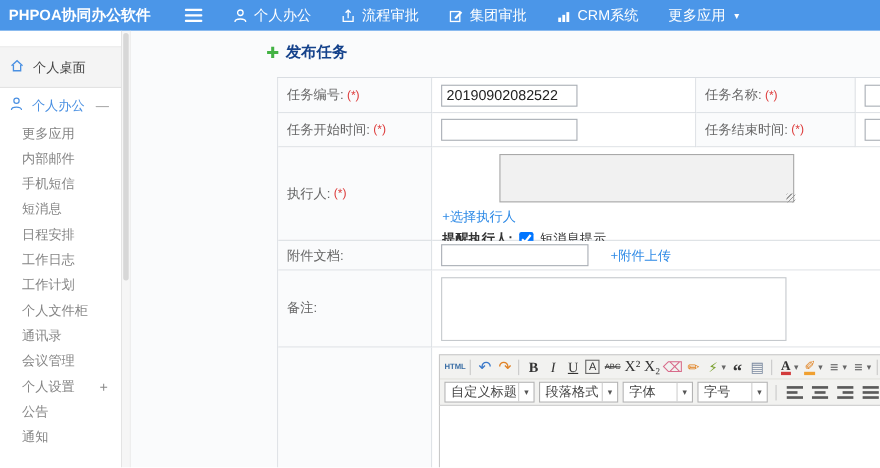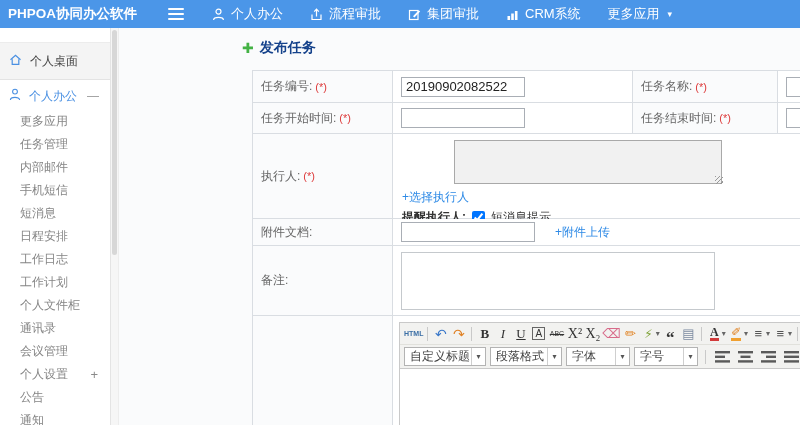--- a/index.html
+++ b/index.html
@@ -167,21 +167,20 @@
       <span>
         <svg width="12" height="13" viewBox="0 0 12 13">
             <circle cx="6" cy="3.6" r="2.4" fill="none" stroke="#4a90e2" stroke-width="1.1"></circle>
             <path d="M1.4 12 C1.4 8.5 10.6 8.5 10.6 12" fill="none" stroke="#4a90e2" stroke-width="1.1"></path>
           </svg>
       </span>
       <span>个人办公</span>
       <span class="group-toggle">—</span>
     </div>
     <div class="side-item">更多应用</div>
-    <div class="side-item">任务管理</div>
     <div class="side-item">内部邮件</div>
     <div class="side-item">手机短信</div>
     <div class="side-item">短消息</div>
     <div class="side-item">日程安排</div>
     <div class="side-item">工作日志</div>
     <div class="side-item">工作计划</div>
     <div class="side-item">个人文件柜</div>
     <div class="side-item">通讯录</div>
     <div class="side-item">会议管理</div>
     <div class="side-item flexed">

